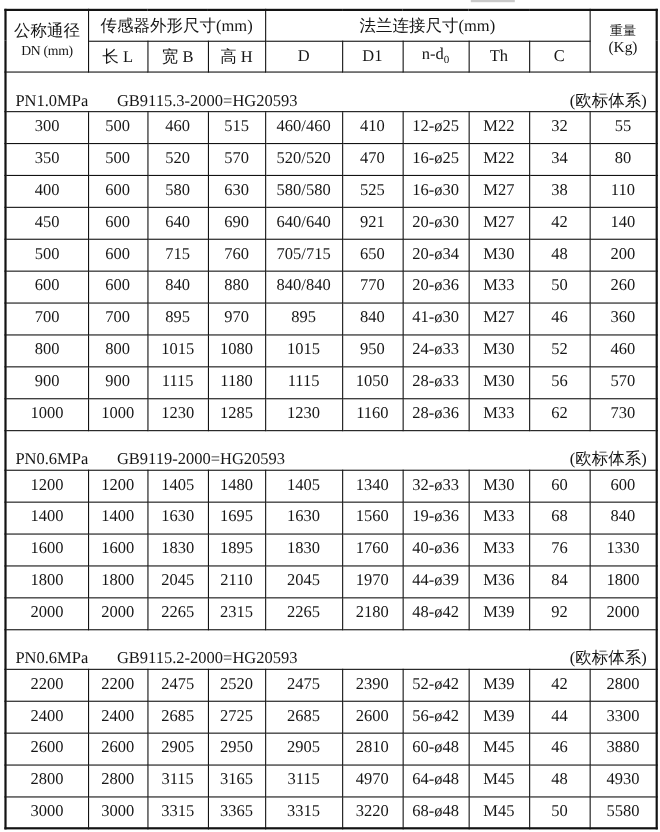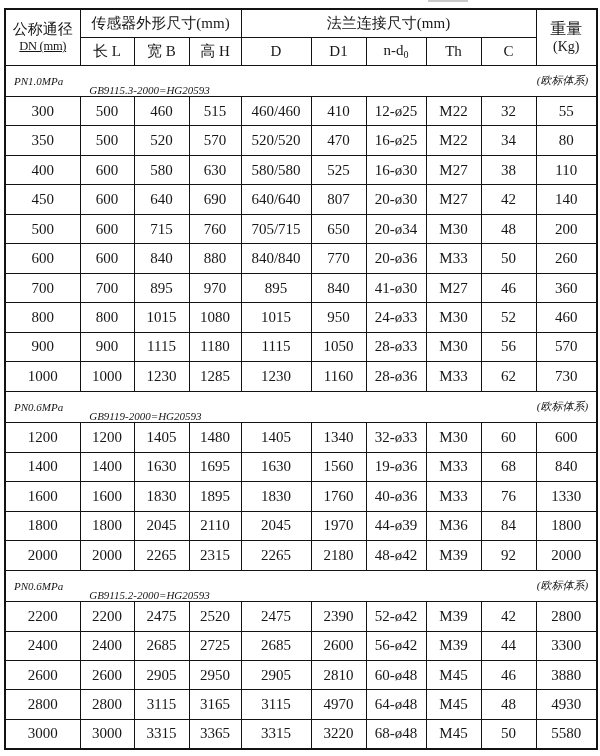--- a/index.html
+++ b/index.html
@@ -10,25 +10,25 @@
   table { position:absolute; left:4px; top:8px; width:592px; height:742px;
           border-collapse:collapse; table-layout:fixed;
           border:2.5px solid #131313; }
   th, td { border:1.7px solid #131313; text-align:center; vertical-align:middle;
            font-weight:normal; font-size:15px; color:#161616; padding:0;
            overflow:hidden; white-space:nowrap; }
   thead tr { height:28px; }
   tr.sec   { height:30px; }
   tr.datarow { height:29px; }
   .dn1 { font-size:15px; line-height:1.25; }
-  .dn2 { font-size:12.5px; letter-spacing:-0.3px; line-height:1.2;text-decoration:underline; }
-  .w1  { font-size:16px; line-height:1.25; }
+  .dn2 { font-size:12.5px; letter-spacing:-0.3px; line-height:1.2; }
+  .w1  { font-size:12px; line-height:1.25; }
   .w2  { font-size:14px; line-height:1.2; }
   .sec td { border-left:none; border-right:none; }
-  .sec-row { display:flex; align-items:center; width:100%; font-size:11px;font-style:italic; }
+  .sec-row { display:flex; align-items:flex-end; width:100%; font-size:15px; }
   .sec-pressure { flex:0 0 auto; text-align:left; padding-left:8px; }
   .sec-standard { flex:0 0 auto; text-align:left; padding-left:26px;margin-top:18px; }
   .sec-note { margin-left:auto; text-align:right; padding-right:8px; }
   sub { font-size:10px; vertical-align:-3px; }
 </style>
 </head>
 <body>
 
 <div class="sheet">
   <div class="artifact"></div>
@@ -115,21 +115,21 @@
           <td>M27</td>
           <td>38</td>
           <td>110</td>
         </tr>
         <tr class="datarow">
           <td>450</td>
           <td>600</td>
           <td>640</td>
           <td>690</td>
           <td>640/640</td>
-          <td>807</td>
+          <td>921</td>
           <td>20-ø30</td>
           <td>M27</td>
           <td>42</td>
           <td>140</td>
         </tr>
         <tr class="datarow">
           <td>500</td>
           <td>600</td>
           <td>715</td>
           <td>760</td>

